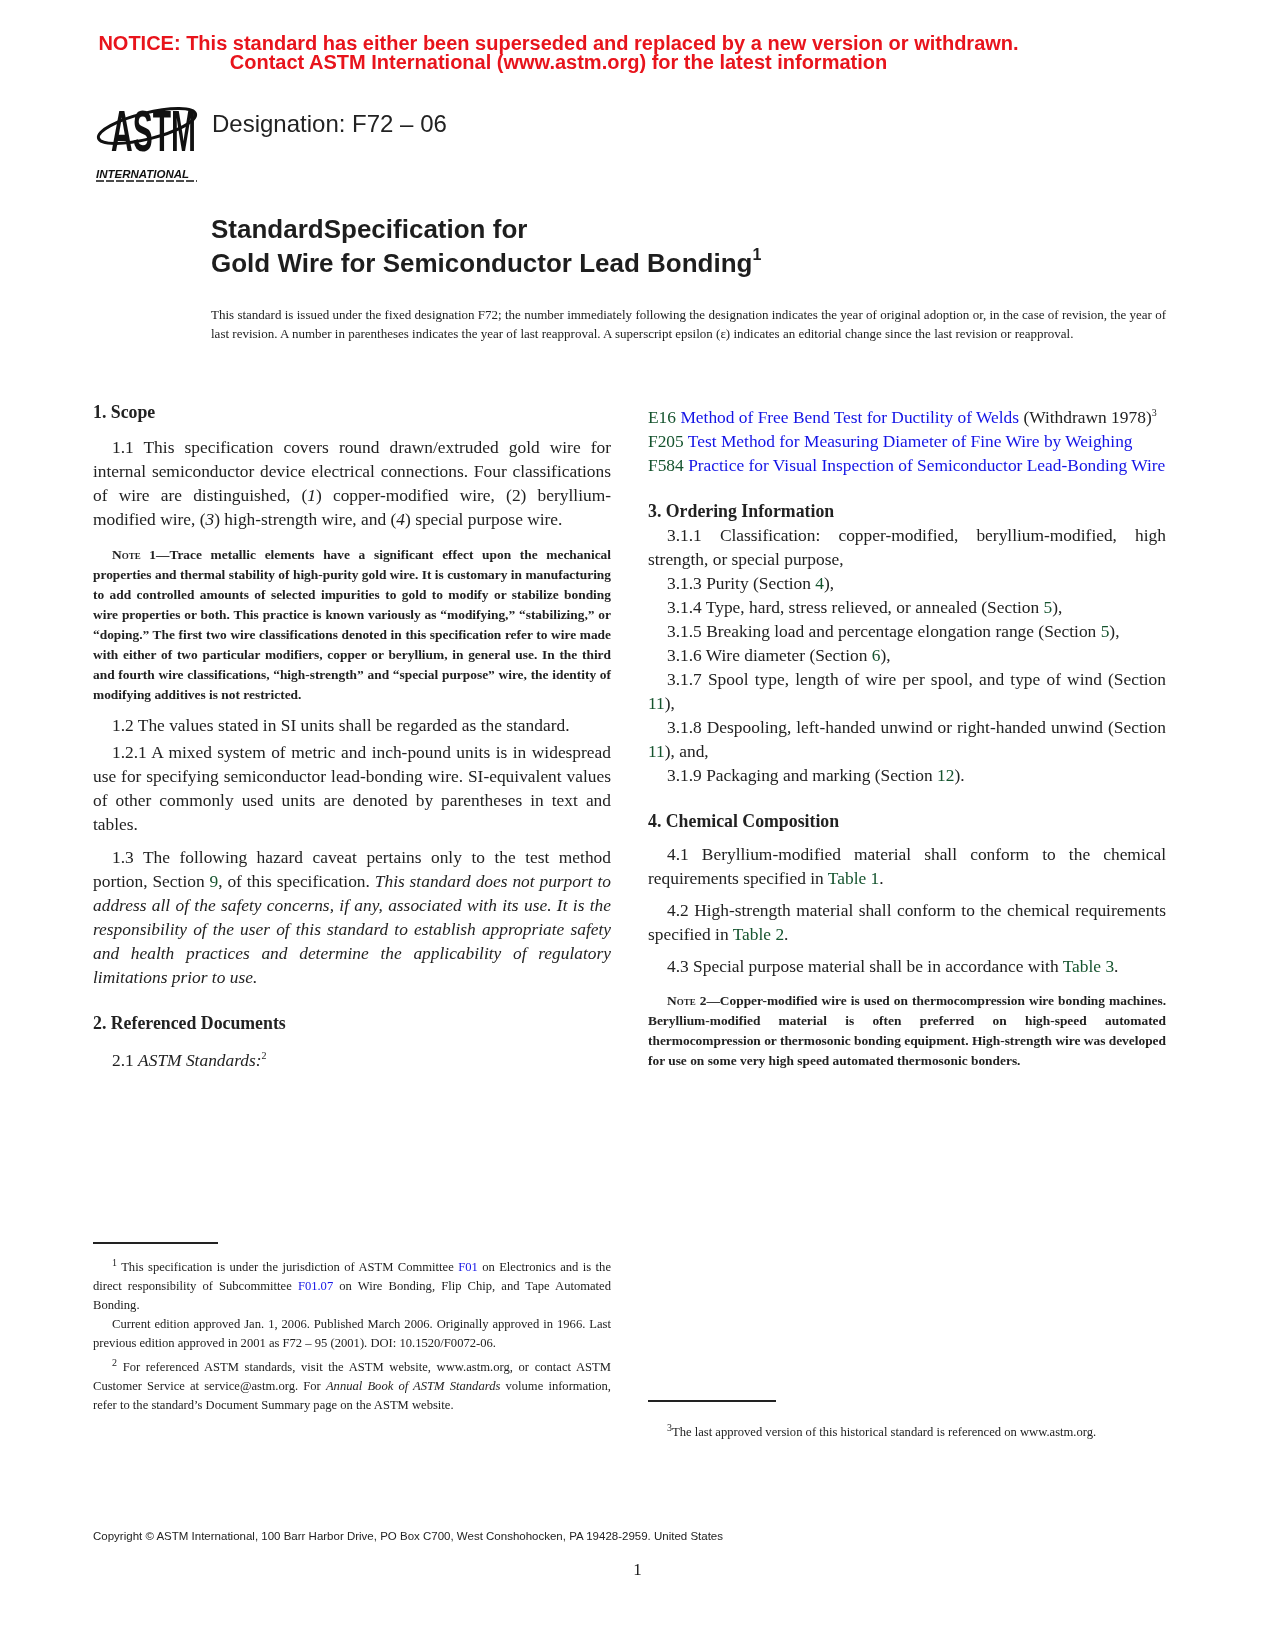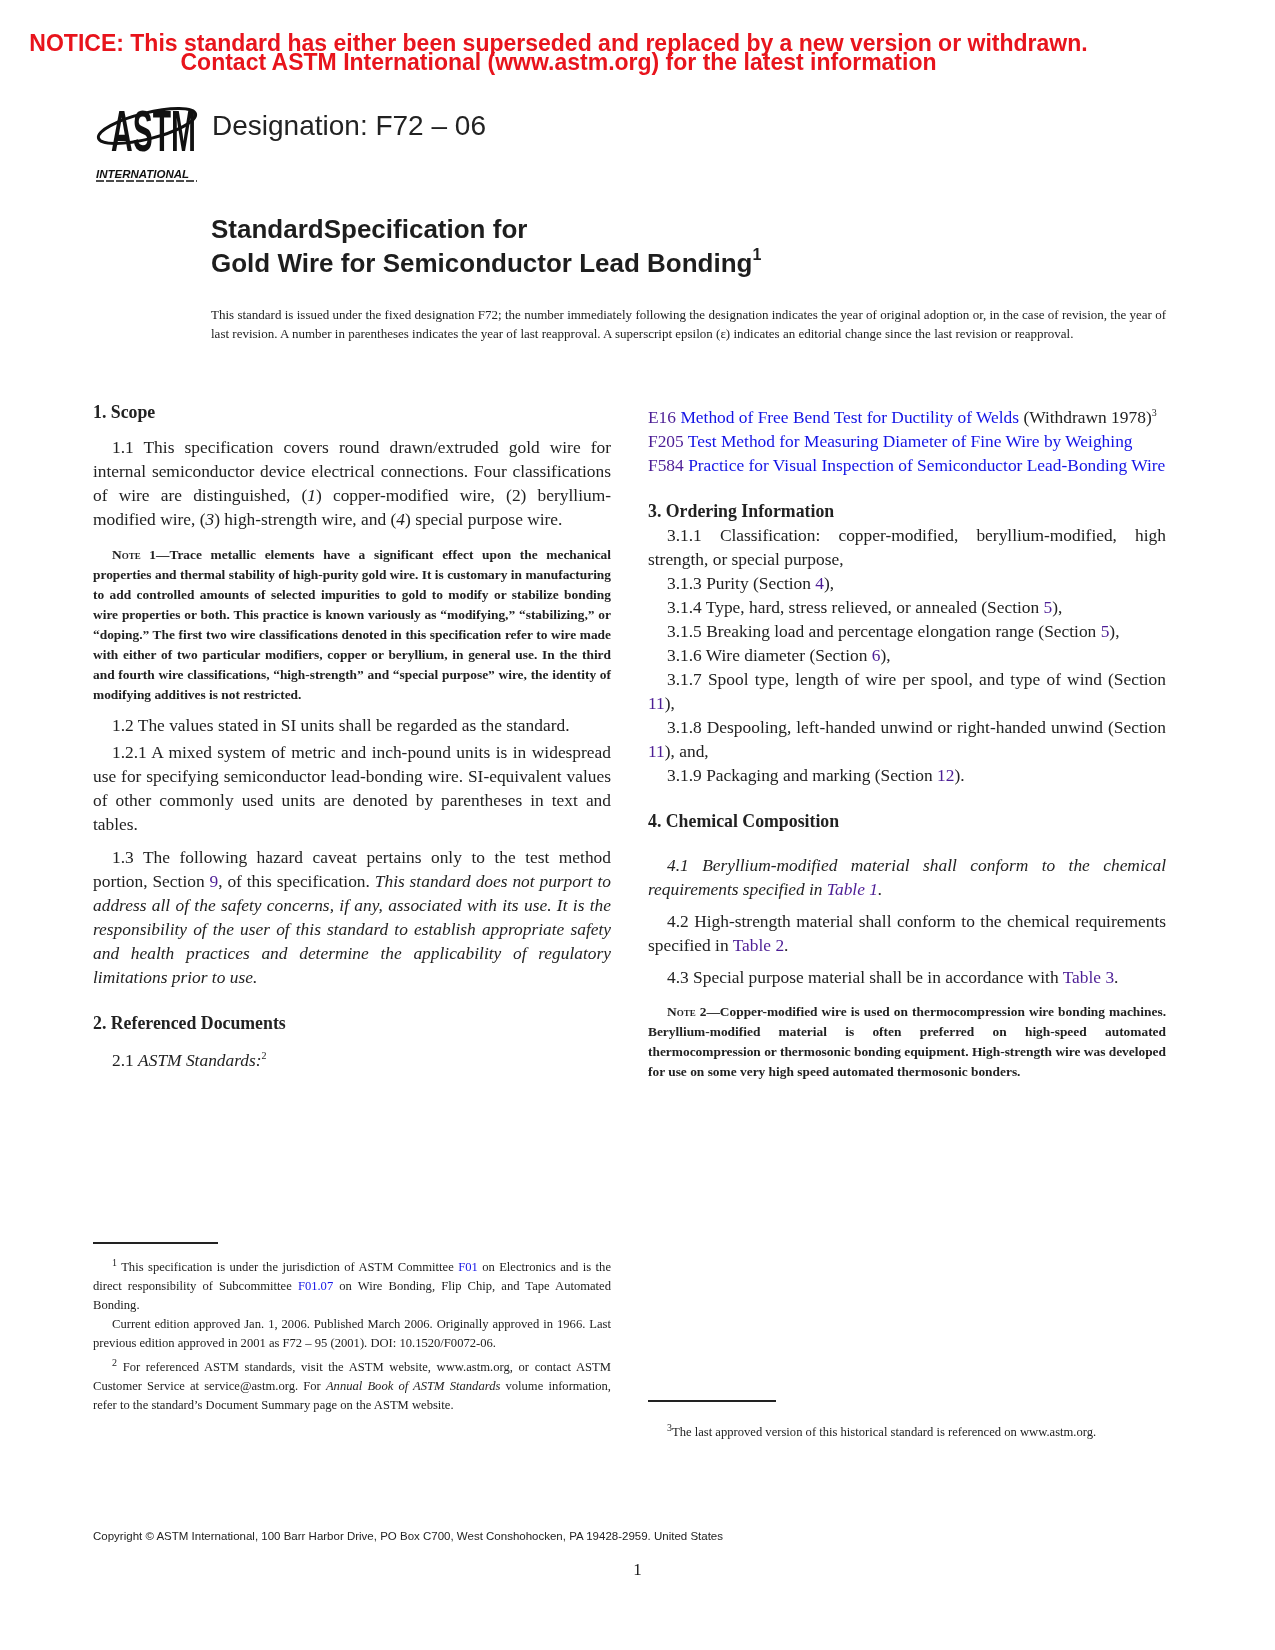--- a/index.html
+++ b/index.html
@@ -1,37 +1,37 @@
 <!DOCTYPE html>
 <html><head>
 <meta charset="utf-8">
 <style>
   html, body { margin: 0; padding: 0; background: #ffffff; }
   body { width: 1275px; height: 1650px; position: relative; overflow: hidden;
          font-family: "Liberation Serif", "DejaVu Serif", serif; color: #1a1a1a; }
   .abs { position: absolute; }
   .notice { left: 0; width: 1117px; top: 34px; text-align: center; color: #e8141c;
             font-family: "Liberation Sans", "DejaVu Sans", sans-serif; font-weight: bold;
-            font-size: 23px; line-height: 19px; }
+            font-size: 20px; line-height: 19px; }
   .logo { left: 93px; top: 86px; width: 108px; height: 96px; }
   .designation { left: 212px; top: 110px; font-family: "Liberation Sans", "DejaVu Sans", sans-serif;
-                 font-size: 28px; color: #222; }
+                 font-size: 24px; color: #222; }
   .title { left: 211px; top: 212px; font-family: "Liberation Sans", "DejaVu Sans", sans-serif;
            font-size: 26px; font-weight: bold; line-height: 34px; color: #1e1e1e; }
   .title sup { font-size: 16px; vertical-align: 12px; line-height: 0; }
   .issued { left: 211px; top: 305px; width: 955px; font-size: 13px; line-height: 19px;
             color: #222; text-align: justify; }
   .col { position: absolute; font-size: 17.4px; line-height: 24px; color: #222; }
   .colL { left: 93px; width: 518px; }
   .colR { left: 648px; width: 518px; }
   .h { font-weight: bold; font-size: 17.8px; }
   .p { text-align: justify; text-indent: 19px; margin: 0; }
   .note { font-size: 13.4px; line-height: 20px; text-align: justify; text-indent: 19px; margin: 0; font-weight: bold; }
   .sc { font-variant: small-caps; }
-  .red { color: #4c1d95; }
+  .red { color: #14532d; }
   .blue { color: #1414e6; }
   .ref { font-size: 17.4px; line-height: 24px; padding-left: 19px; text-indent: -19px; text-align: justify; }
   .fn { font-size: 12.6px; line-height: 19px; text-align: justify; text-indent: 19px; margin: 0; }
   .fnrule { height: 2px; background: #222; width: 125px; }
   .copyright { left: 93px; top: 1530px; font-family: "Liberation Sans", "DejaVu Sans", sans-serif;
                font-size: 11.5px; color: #222; }
   .pagenum { left: 0; width: 1275px; top: 1560px; text-align: center; font-size: 17px; }
   i { font-style: italic; }
   sup { font-size: 10px; }
 </style>
@@ -88,21 +88,21 @@
   <div class="h" style="margin-top:22px;">3.  Ordering Information</div>
   <p class="p"><span>3.1.1  Classification: copper-modified, beryllium-modified, high strength, or special purpose,</span></p>
   <p class="p"><span>3.1.3  Purity (Section </span><span class="red">4</span><span>),</span></p>
   <p class="p"><span>3.1.4  Type, hard, stress relieved, or annealed (Section </span><span class="red">5</span><span>),</span></p>
   <p class="p"><span>3.1.5  Breaking load and percentage elongation range (Section </span><span class="red">5</span><span>),</span></p>
   <p class="p"><span>3.1.6  Wire diameter (Section </span><span class="red">6</span><span>),</span></p>
   <p class="p"><span>3.1.7  Spool type, length of wire per spool, and type of wind (Section </span><span class="red">11</span><span>),</span></p>
   <p class="p"><span>3.1.8  Despooling, left-handed unwind or right-handed unwind (Section </span><span class="red">11</span><span>), and,</span></p>
   <p class="p"><span>3.1.9  Packaging and marking (Section </span><span class="red">12</span><span>).</span></p>
   <div class="h" style="margin-top:22px;">4.  Chemical Composition</div>
-  <p class="p" style="margin-top:20px;font-style:italic;"><span>4.1 Beryllium-modified material shall conform to the chemical requirements specified in </span><span class="red">Table 1</span>.</p>
+  <p class="p" style="margin-top:9px;"><span>4.1 Beryllium-modified material shall conform to the chemical requirements specified in </span><span class="red">Table 1</span>.</p>
   <p class="p" style="margin-top:8px;"><span>4.2 High-strength material shall conform to the chemical requirements specified in </span><span class="red">Table 2</span>.</p>
   <p class="p" style="margin-top:8px;"><span>4.3 Special purpose material shall be in accordance with </span><span class="red">Table 3</span>.</p>
   <p class="note" style="margin-top:13px;"><span class="sc">Note 2</span><span>—Copper-modified wire is used on thermocompression wire bonding machines. Beryllium-modified material is often preferred on high-speed automated thermocompression or thermosonic bonding equipment. High-strength wire was developed for use on some very high speed automated thermosonic bonders.</span></p>
 </div>
 
 <div class="col colR" style="top:1400px;">
   <div class="fnrule" style="width:128px;"></div>
   <p class="fn" style="margin-top:16px;"><sup>3</sup><span>The last approved version of this historical standard is referenced on www.astm.org.</span></p>
 </div>
 

